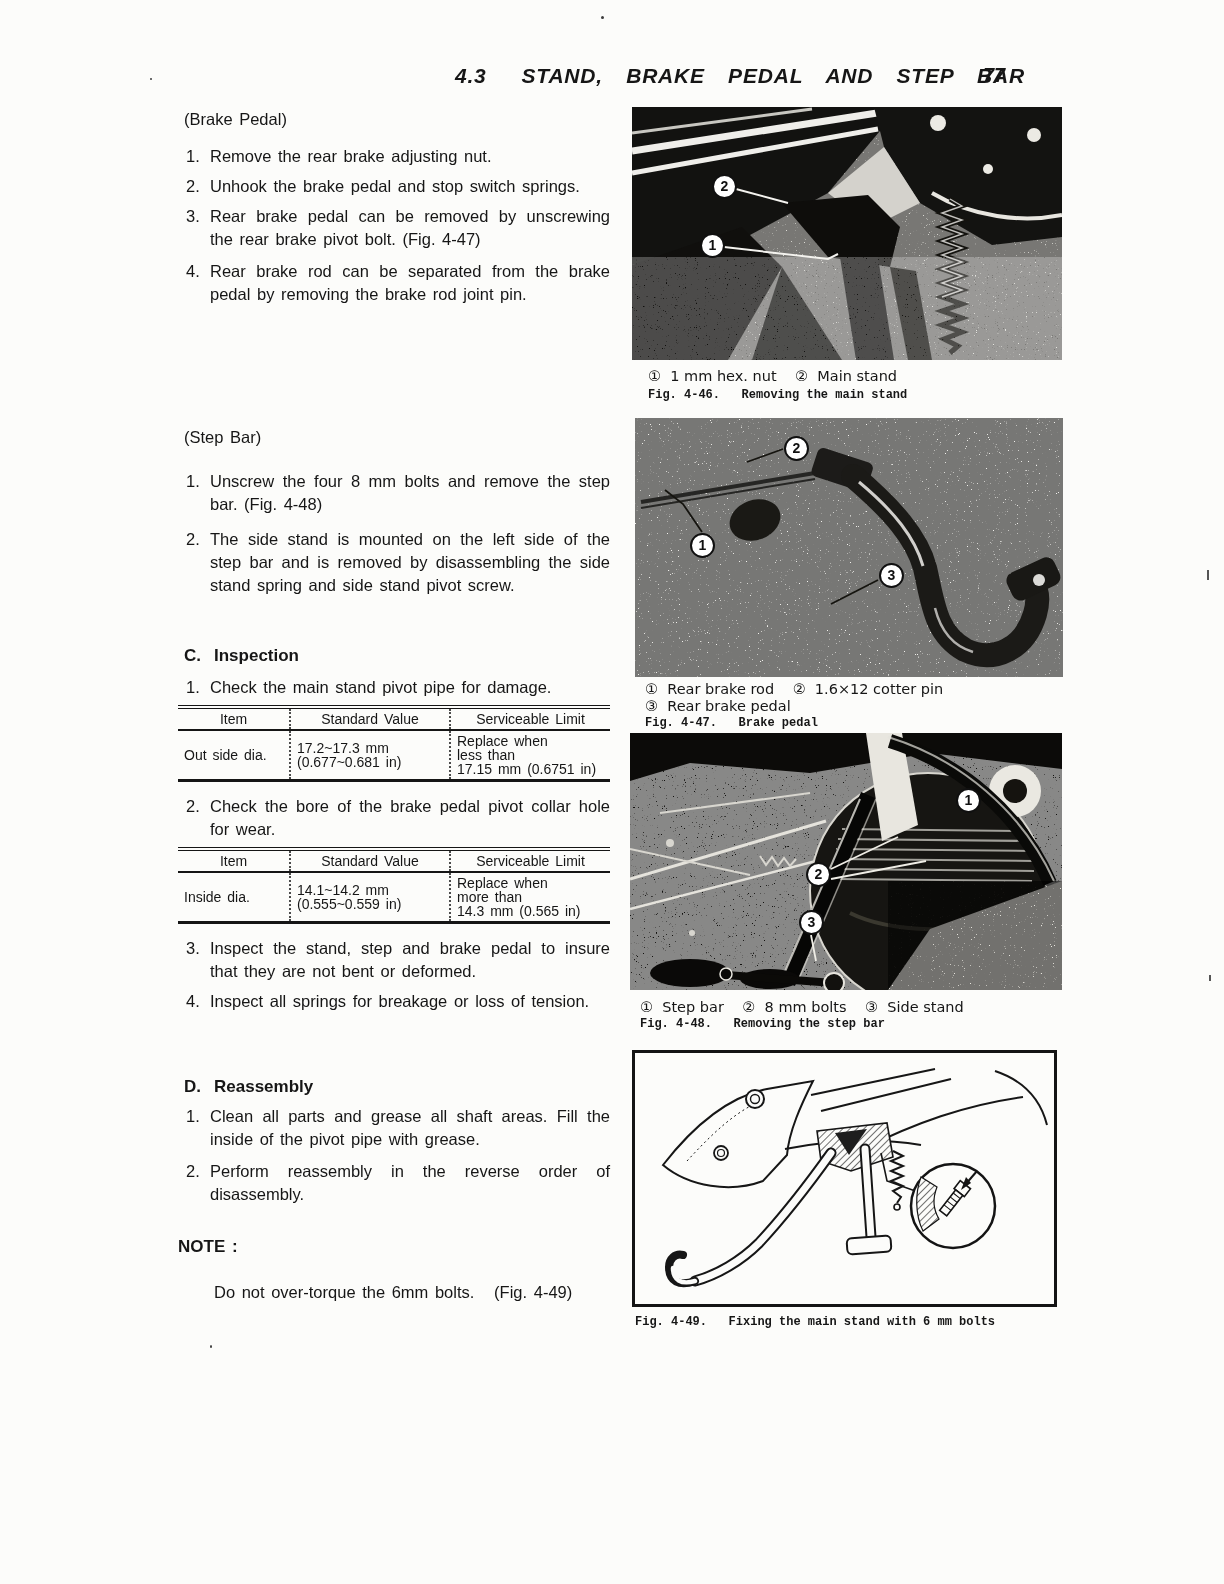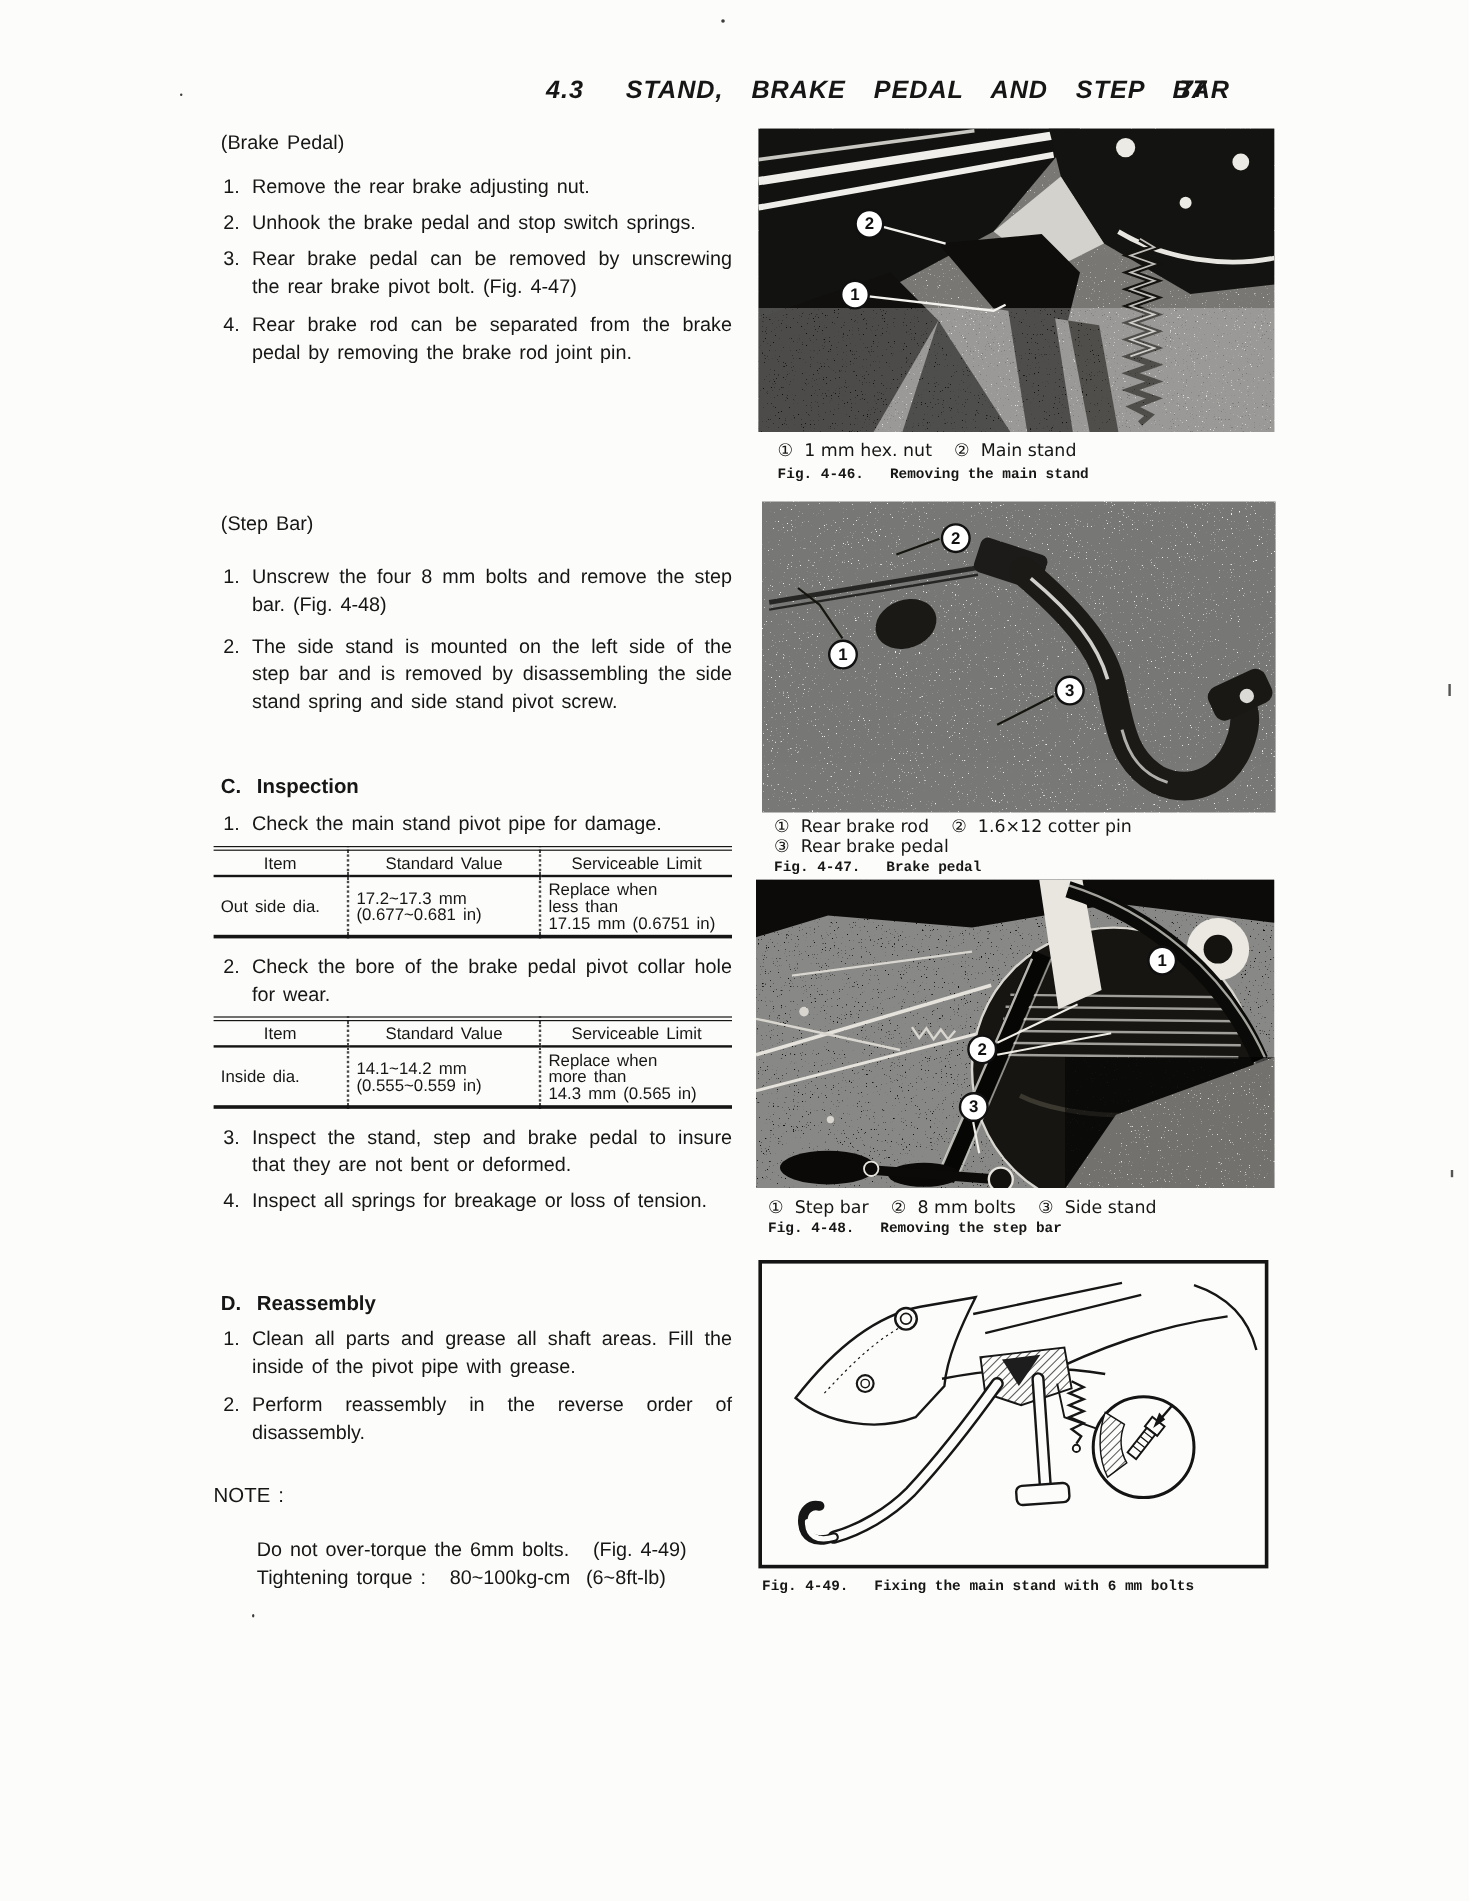--- a/index.html
+++ b/index.html
@@ -192,23 +192,22 @@
       <span class="num">1.</span>
       <span class="txt">Clean all parts and grease all shaft areas. Fill the inside of the pivot pipe with grease.</span>
     </div>
     <div class="item mt9">
       <span class="num">2.</span>
       <span class="txt">Perform reassembly in the reverse order of disassembly.</span>
     </div>
   </div>
 
   <div class="sec" style="top:1235px">
-    <div style="font-weight:normal;font-size:17px">NOTE :</div>
+    <div style="font-weight:bold;font-size:17px">NOTE :</div>
     <div class="note-line" style="margin-top:23px">Do not over-torque the 6mm bolts.   (Fig. 4-49)</div>
-    <div class="note-line">Tightening torque :   80~100kg-cm  (6~8ft-lb)</div>
   </div>
 
   <figure class="figwrap" style="left:632px;top:107px;width:430px;height:253px">
     <svg width="430" height="253" viewBox="0 0 430 253">
       <rect width="430" height="253" fill="#dcdbd5"></rect>
       <rect width="430" height="253" filter="url(#specBlack)" opacity="0.45"></rect>
       <path d="M0,0 H268 L196,86 L118,128 L0,158 Z" fill="#121210"></path>
       <path d="M0,44 L258,4" stroke="#efeeea" stroke-width="7"></path>
       <path d="M0,66 L246,22" stroke="#efeeea" stroke-width="5"></path>
       <path d="M0,26 L180,2" stroke="#c8c7c1" stroke-width="3"></path>

